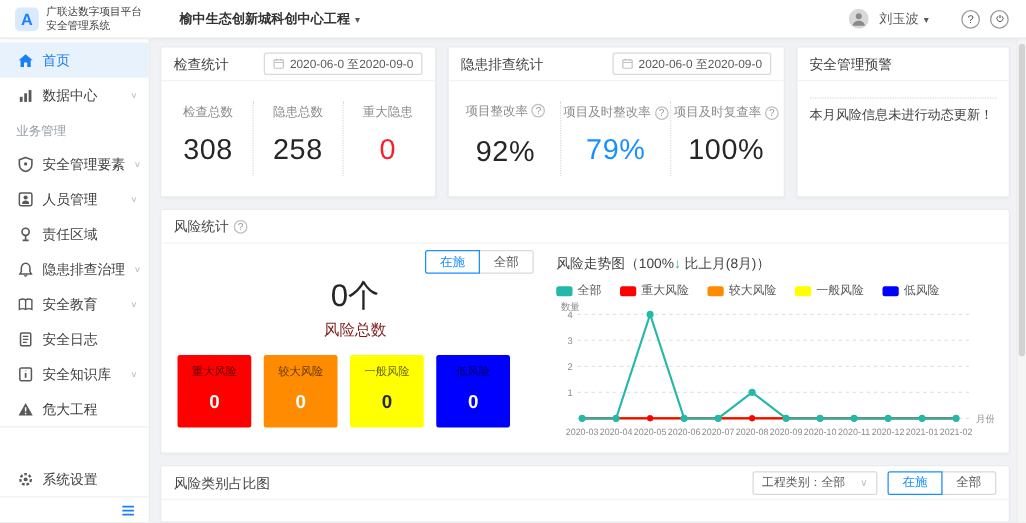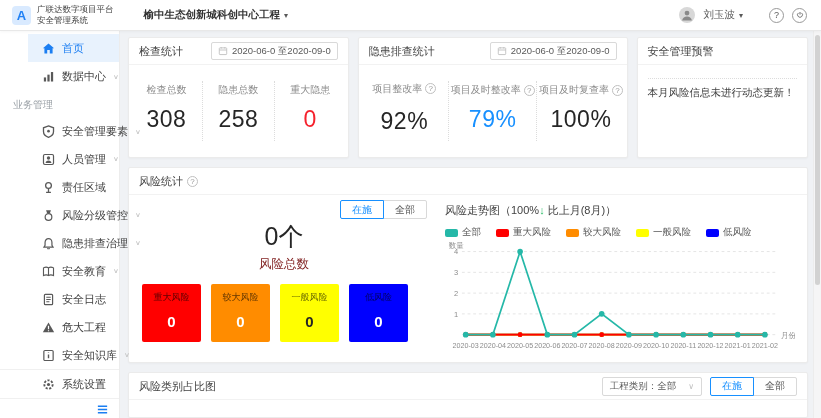--- a/index.html
+++ b/index.html
@@ -15,21 +15,21 @@
   .caret { font-size:8px; color:#595959; }
   .hdr-right { margin-left:auto; display:flex; align-items:center; gap:8px; font-size:10.5px; color:#595959; }
   .avatar { width:16px; height:16px; flex:none; }
   .circle-btn { width:15px; height:15px; border:1px solid #999; border-radius:50%; font-size:9px; color:#595959; display:flex; align-items:center; justify-content:center; background:#fff; cursor:pointer; }
   .circle-btn svg { width:8px; height:8px; }
   .hdr-gap { width:10px; }
 
   
   .body-row { flex:1; display:flex; min-height:0; }
   aside { width:120px; flex:none; background:#fff; border-right:1px solid #ececec; display:flex; flex-direction:column; padding-top:3px; font-size:11px; }
-  .side-item { height:28px; flex:none; display:flex; align-items:center; gap:7px; padding:0 9px 0 14px; color:#424242; cursor:pointer; white-space:nowrap;margin-left:28px; }
+  .side-item { height:28px; flex:none; display:flex; align-items:center; gap:7px; padding:0 9px 0 14px; color:#424242; cursor:pointer; white-space:nowrap; }
   .side-item .sicon { width:13px; height:13px; color:#595959; flex:none; }
   .side-item .sicon svg { width:13px; height:13px; display:block; }
   .side-item.active { background:#e8f2fd; color:#1b7ef2; }
   .side-item.active .sicon { color:#1b7ef2; }
   .chev { margin-left:auto; color:#c0c0c0; font-size:8px; transform:scaleY(.8); }
   .side-section { font-size:10px; color:#9aa0a6; padding:8px 0 5px 13px; flex:none; }
   .side-spacer { flex:1; }
   .side-div { border-top:1px solid #f0f0f0; flex:none; }
   .side-bottom { height:21px; flex:none; display:flex; align-items:center; justify-content:flex-end; padding:0 10px; border-top:1px solid #f0f0f0; }
   .fold { width:13px; height:13px; color:#1b7ef2; cursor:pointer; }
@@ -179,30 +179,20 @@
             <svg viewBox="0 0 14 14">
               <circle cx="7" cy="4.8" r="3.1" fill="none" stroke="currentColor" stroke-width="1.4"></circle>
               <path d="M7 8.2 V12.6 M4.4 12.2 H9.6" stroke="currentColor" stroke-width="1.4" fill="none"></path>
             </svg>
           </span>
           <span>责任区域</span>
         </div>
         <div class="side-item">
           <span class="sicon">
             <svg viewBox="0 0 14 14">
-              <circle cx="7" cy="8.6" r="3.6" fill="none" stroke="currentColor" stroke-width="1.3"></circle>
-              <path d="M4.4 1.4 H9.6 L8.5 4.6 H5.5 Z" fill="currentColor"></path>
-            </svg>
-          </span>
-          <span>风险分级管控</span>
-          <span class="chev">∨</span>
-        </div>
-        <div class="side-item">
-          <span class="sicon">
-            <svg viewBox="0 0 14 14">
               <path d="M7 1.8 C9.2 1.8 10.7 3.5 10.7 5.9 V8.9 L11.9 10.9 H2.1 L3.3 8.9 V5.9 C3.3 3.5 4.8 1.8 7 1.8 Z" fill="none" stroke="currentColor" stroke-width="1.3"></path>
               <path d="M5.8 12.1 C6.1 12.9 7.9 12.9 8.2 12.1" stroke="currentColor" stroke-width="1.2" fill="none"></path>
             </svg>
           </span>
           <span>隐患排查治理</span>
           <span class="chev">∨</span>
         </div>
         <div class="side-item">
           <span class="sicon">
             <svg viewBox="0 0 14 14">
@@ -218,35 +208,35 @@
             <svg viewBox="0 0 14 14">
               <rect x="2.6" y="1.5" width="8.8" height="11" rx="1" fill="none" stroke="currentColor" stroke-width="1.3"></rect>
               <path d="M4.6 4.5 H9.4 M4.6 7 H9.4 M4.6 9.5 H8" stroke="currentColor" stroke-width="1.1" fill="none"></path>
             </svg>
           </span>
           <span>安全日志</span>
         </div>
         <div class="side-item">
           <span class="sicon">
             <svg viewBox="0 0 14 14">
+              <rect x="2" y="1.6" width="10" height="10.8" rx="1.2" fill="none" stroke="currentColor" stroke-width="1.3"></rect>
+              <path d="M7 3.9 V4.2 M7 5.9 V10" stroke="currentColor" stroke-width="1.5" fill="none"></path>
+            </svg>
+          </span>
+          <span>安全知识库</span>
+          <span class="chev">∨</span>
+        </div>
+        <div class="side-item">
+          <span class="sicon">
+            <svg viewBox="0 0 14 14">
               <path d="M7 1.6 L13.1 12.2 H0.9 Z" fill="currentColor"></path>
               <path d="M7 5.2 V8.8 M7 10 V11.1" stroke="#fff" stroke-width="1.3" fill="none"></path>
             </svg>
           </span>
           <span>危大工程</span>
-        </div>
-        <div class="side-item">
-          <span class="sicon">
-            <svg viewBox="0 0 14 14">
-              <rect x="2" y="1.6" width="10" height="10.8" rx="1.2" fill="none" stroke="currentColor" stroke-width="1.3"></rect>
-              <path d="M7 3.9 V4.2 M7 5.9 V10" stroke="currentColor" stroke-width="1.5" fill="none"></path>
-            </svg>
-          </span>
-          <span>安全知识库</span>
-          <span class="chev">∨</span>
         </div>
         <div class="side-div"></div>
         <div class="side-spacer"></div>
         <div class="side-item">
           <span class="sicon">
             <svg viewBox="0 0 14 14">
               <circle cx="7" cy="7" r="4.5" fill="none" stroke="currentColor" stroke-width="2" stroke-dasharray="2.3 1.6"></circle>
               <circle cx="7" cy="7" r="1.7" fill="currentColor"></circle>
             </svg>
           </span>

